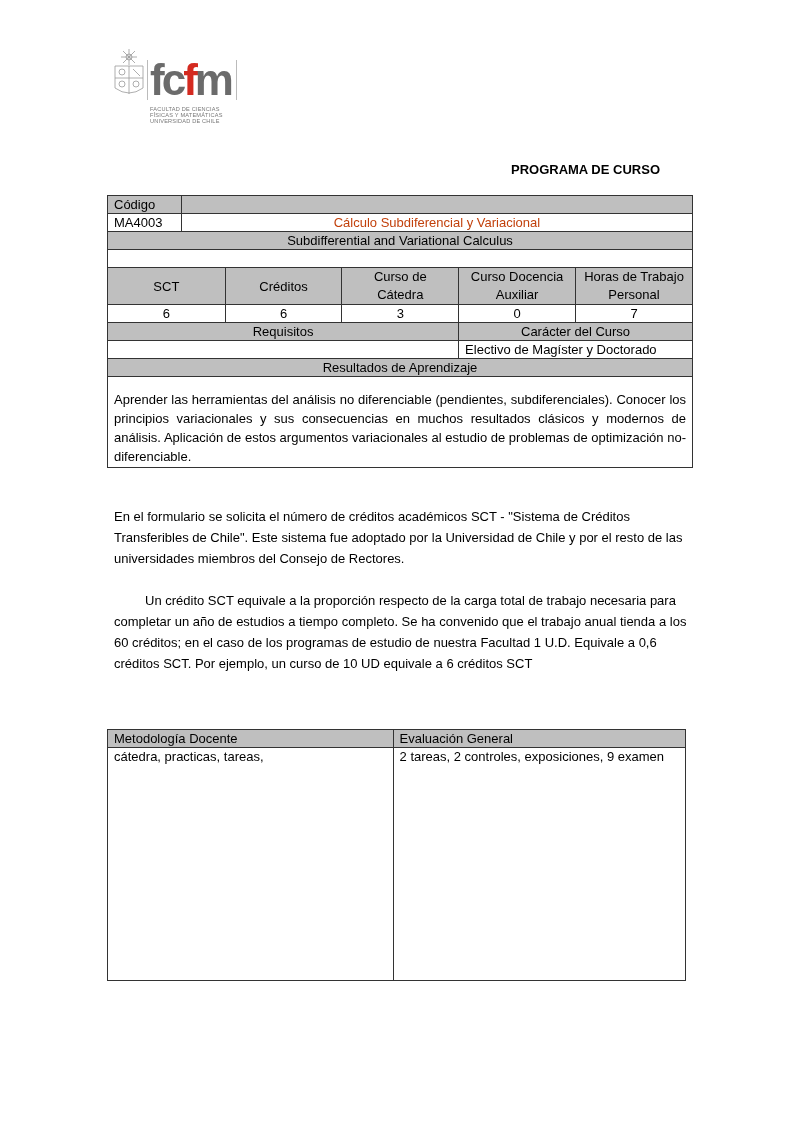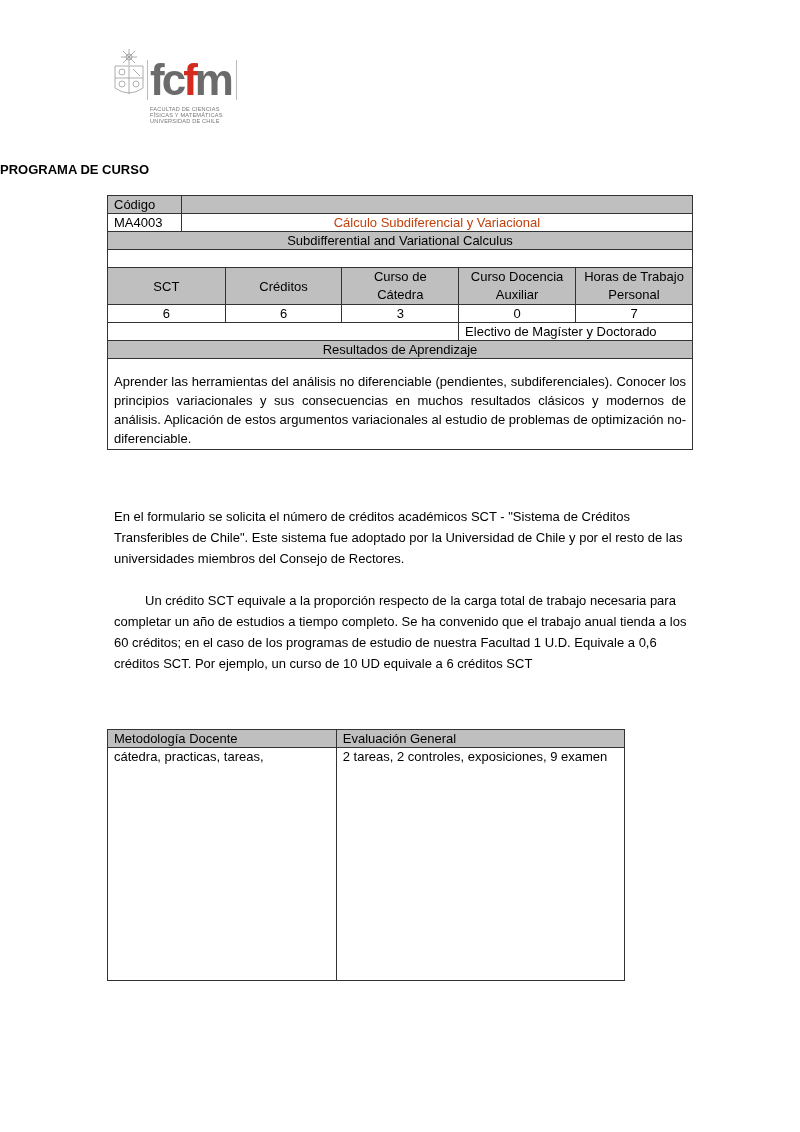--- a/index.html
+++ b/index.html
@@ -3,30 +3,30 @@
 <meta charset="utf-8">
 <style>
   html, body { margin:0; padding:0; background:#fff; }
   body { width:800px; height:1132px; position:relative; font-family:"Liberation Sans", sans-serif; color:#000; overflow:hidden; }
   .logo { position:absolute; left:112px; top:48px; width:130px; height:82px; }
   .logo .emblem { position:absolute; left:0; top:0; width:34px; height:50px; }
   .logo .fcfm { position:absolute; left:38px; top:10px; font-size:44px; font-weight:bold; color:#6b6b6b; letter-spacing:-3px; line-height:44px; font-family:"Liberation Sans", sans-serif;text-align:center; }
   .logo .fcfm .f2 { color:#d42a20; }
   .logo .vbar { position:absolute; width:1px; background:#bbb; top:12px; height:40px; }
   .logo .sub { position:absolute; left:38px; top:58px; font-size:5.6px; line-height:6px; color:#777; letter-spacing:0.2px; white-space:nowrap; }
-  .title { position:absolute; left:0; width:660px; top:162px; text-align:left; font-weight:bold; font-size:13px; }
+  .title { position:absolute; left:0; width:660px; top:162px; text-align:right; font-weight:bold; font-size:13px; }
   table { border-collapse:collapse; position:absolute; font-size:13px; }
   td { border:1.5px solid #333; padding:0 6px; height:17px; line-height:17px;margin-top:27px; }
   .g { background:#bfbfbf; }
   .c { text-align:center; }
   .t1 { left:107px; top:195px; width:586px; }
   .red { color:#c2410c; }
   .para { position:absolute; left:114px; font-size:13px; line-height:21px; }
   .just { text-align:justify; }
-  .t2 { left:107px; top:729px; width:518px; }
+  .t2 { left:107px; top:729px; width:579px; }
   .t2 td { vertical-align:top; }
 </style>
 </head>
 <body>
 
 <div class="logo">
   <svg class="emblem" viewBox="0 0 34 50">
     <g stroke="#999" stroke-width="0.8" fill="none">
       <circle cx="17" cy="9" r="3"></circle>
       <line x1="17" y1="1" x2="17" y2="17"></line>
@@ -86,20 +86,24 @@
     <td class="g c" style="line-height:18px"><span>Horas de Trabajo</span><br><span>Personal</span></td>
   </tr>
   <tr>
     <td colspan="2" class="c">6</td>
     <td class="c">6</td>
     <td class="c">3</td>
     <td class="c">0</td>
     <td class="c">7</td>
   </tr>
   <tr>
+    <td colspan="4" class="g c">Requisitos</td>
+    <td colspan="2" class="g c">Carácter del Curso</td>
+  </tr>
+  <tr>
     <td colspan="4"></td>
     <td colspan="2" style="white-space:nowrap">Electivo de Magíster y Doctorado</td>
   </tr>
   <tr>
     <td colspan="6" class="g c">Resultados de Aprendizaje</td>
   </tr>
   <tr>
     <td colspan="6" class="just" style="height:89px; line-height:19px; vertical-align:bottom; padding-bottom:1px;"><span>Aprender las herramientas del análisis no diferenciable (pendientes, subdiferenciales). Conocer los principios variacionales y sus consecuencias en muchos resultados clásicos y modernos de análisis. Aplicación de estos argumentos variacionales al estudio de problemas de optimización no-diferenciable.</span></td>
   </tr>
 </tbody>

